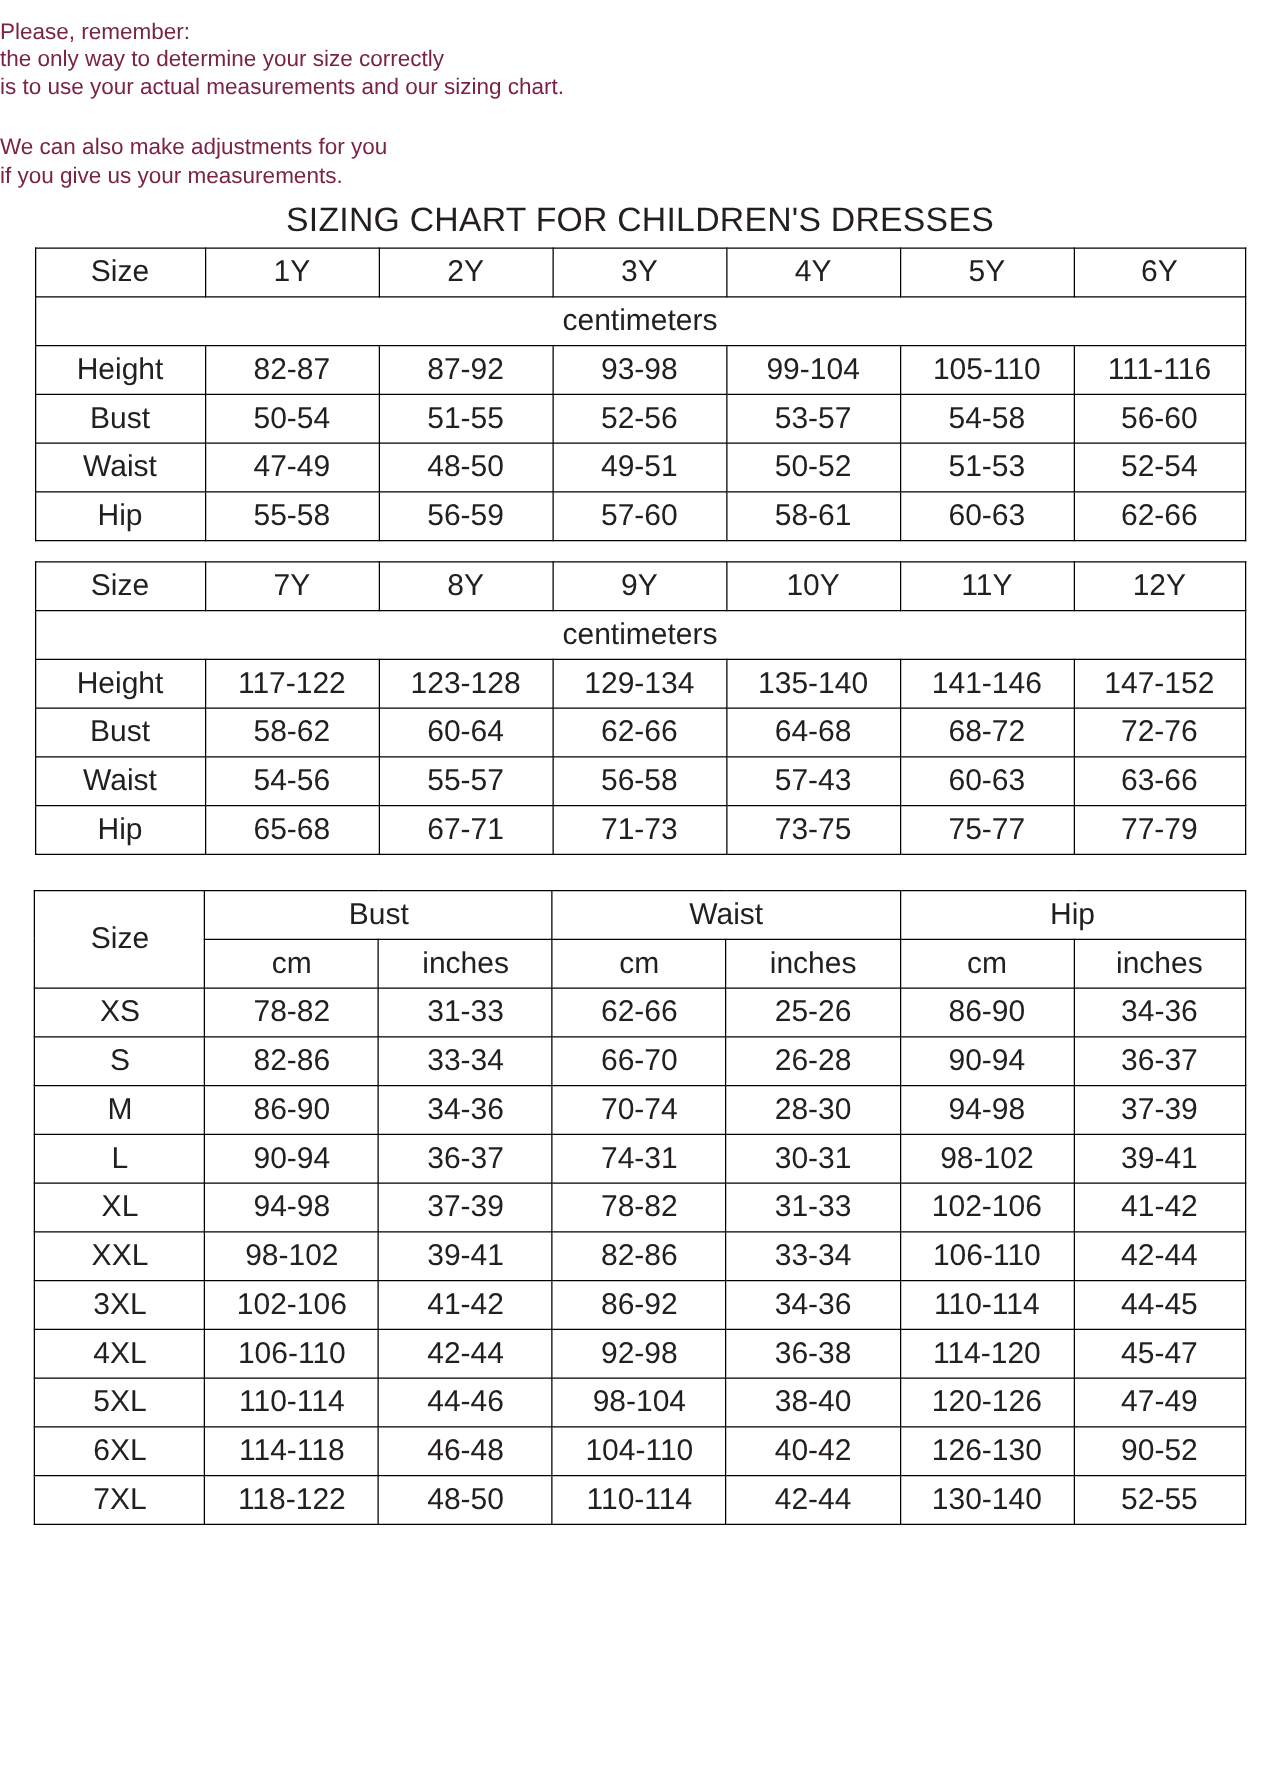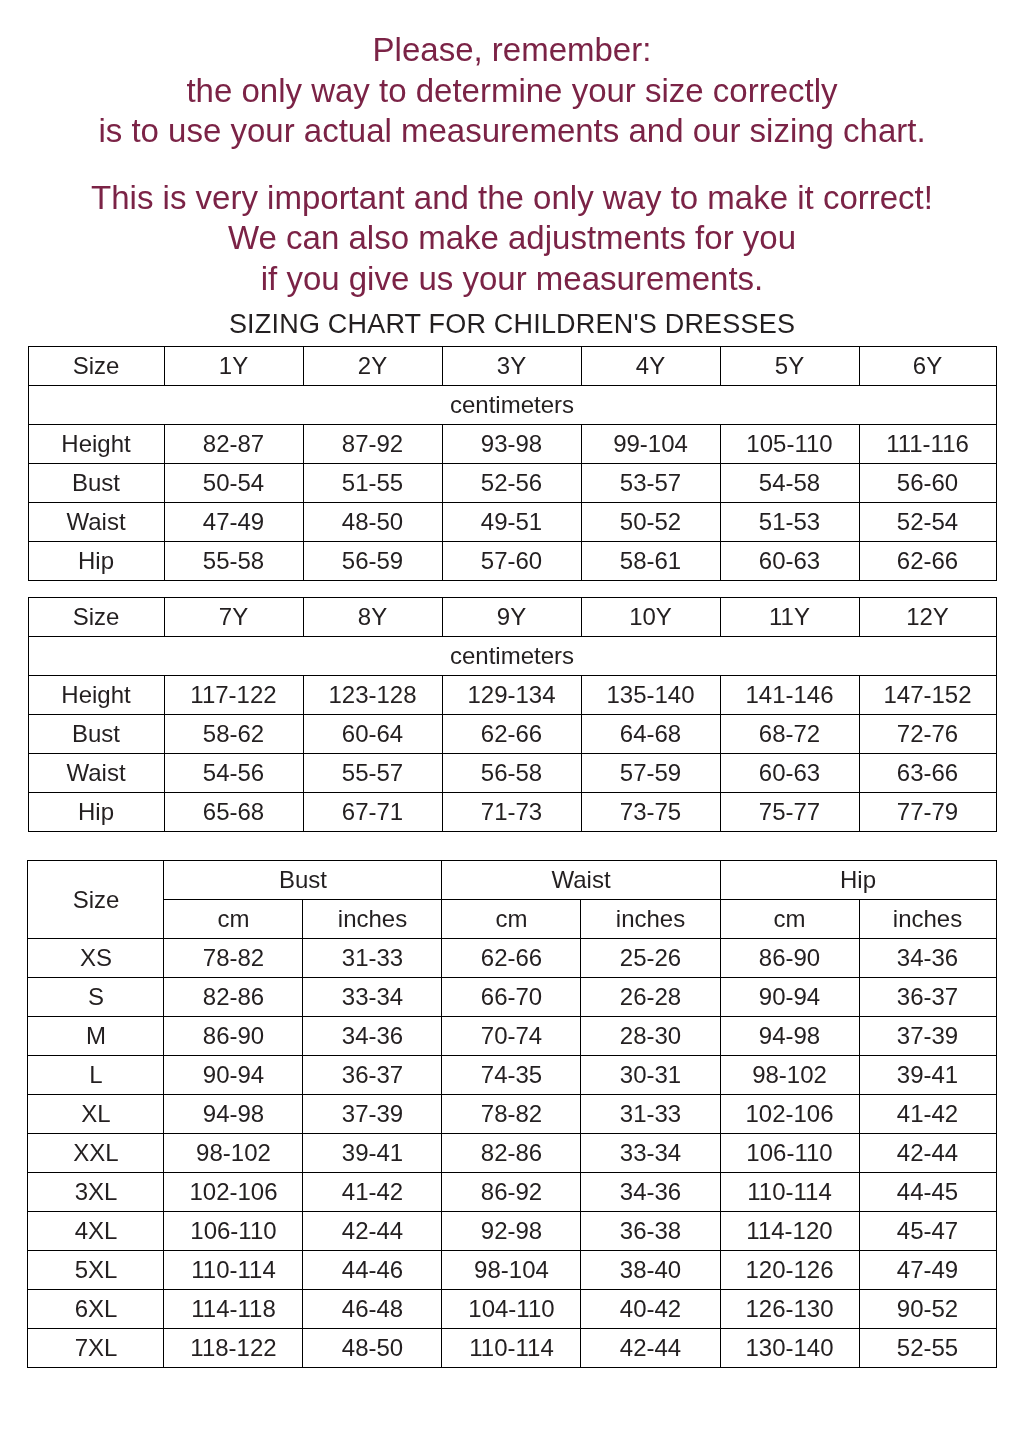--- a/index.html
+++ b/index.html
@@ -14,25 +14,24 @@
     color: #231f20;
     overflow: hidden;
   }
   .page {
     width: 1024px;
     height: 1432px;
     position: relative;
     box-sizing: border-box;
   }
   .intro {
-    text-align: center;
     color: #7b2346;
-    font-size: 33px;
+    font-size: 18px;
     line-height: 1.23;
-    padding-top: 30px;
+    padding-top: 14px;
   }
   .intro .line {
     display: block;
     white-space: nowrap;
   }
   .intro .gap {
     display: block;
     height: 26px;
   }
   .chart-title {
@@ -83,21 +82,20 @@
 </head>
 <body>
 
 <div class="page">
 
   <div class="intro" style="color: rgb(123, 35, 70);">
     <span class="line">Please, remember:</span>
     <span class="line">the only way to determine your size correctly</span>
     <span class="line">is to use your actual measurements and our sizing chart.</span>
     <span class="gap"></span>
-    <span class="line">This is very important and the only way to make it correct!</span>
     <span class="line">We can also make adjustments for you</span>
     <span class="line">if you give us your measurements.</span>
   </div>
 
   <div class="chart-title">SIZING CHART FOR CHILDREN'S DRESSES</div>
 
   <table class="sz">
     <colgroup>
       <col style="width:136px">
         <col style="width:139px">
@@ -200,21 +198,21 @@
         <td>62-66</td>
         <td>64-68</td>
         <td>68-72</td>
         <td>72-76</td>
       </tr>
       <tr>
         <td>Waist</td>
         <td>54-56</td>
         <td>55-57</td>
         <td>56-58</td>
-        <td>57-59</td>
+        <td>57-43</td>
         <td>60-63</td>
         <td>63-66</td>
       </tr>
       <tr>
         <td>Hip</td>
         <td>65-68</td>
         <td>67-71</td>
         <td>71-73</td>
         <td>73-75</td>
         <td>75-77</td>
@@ -276,21 +274,21 @@
         <td>34-36</td>
         <td>70-74</td>
         <td>28-30</td>
         <td>94-98</td>
         <td>37-39</td>
       </tr>
       <tr>
         <td>L</td>
         <td>90-94</td>
         <td>36-37</td>
-        <td>74-35</td>
+        <td>74-31</td>
         <td>30-31</td>
         <td>98-102</td>
         <td>39-41</td>
       </tr>
       <tr>
         <td>XL</td>
         <td>94-98</td>
         <td>37-39</td>
         <td>78-82</td>
         <td>31-33</td>

